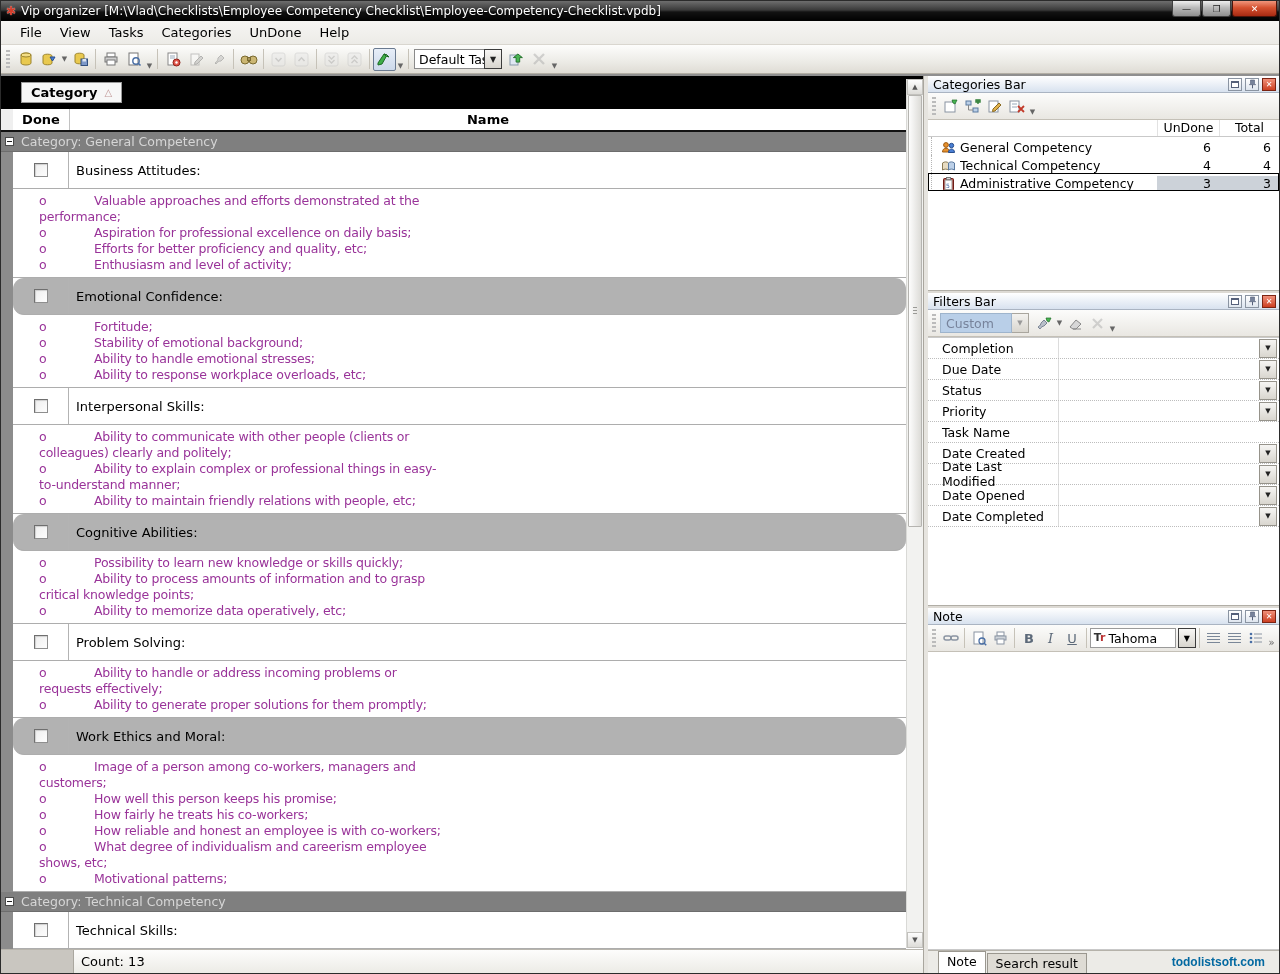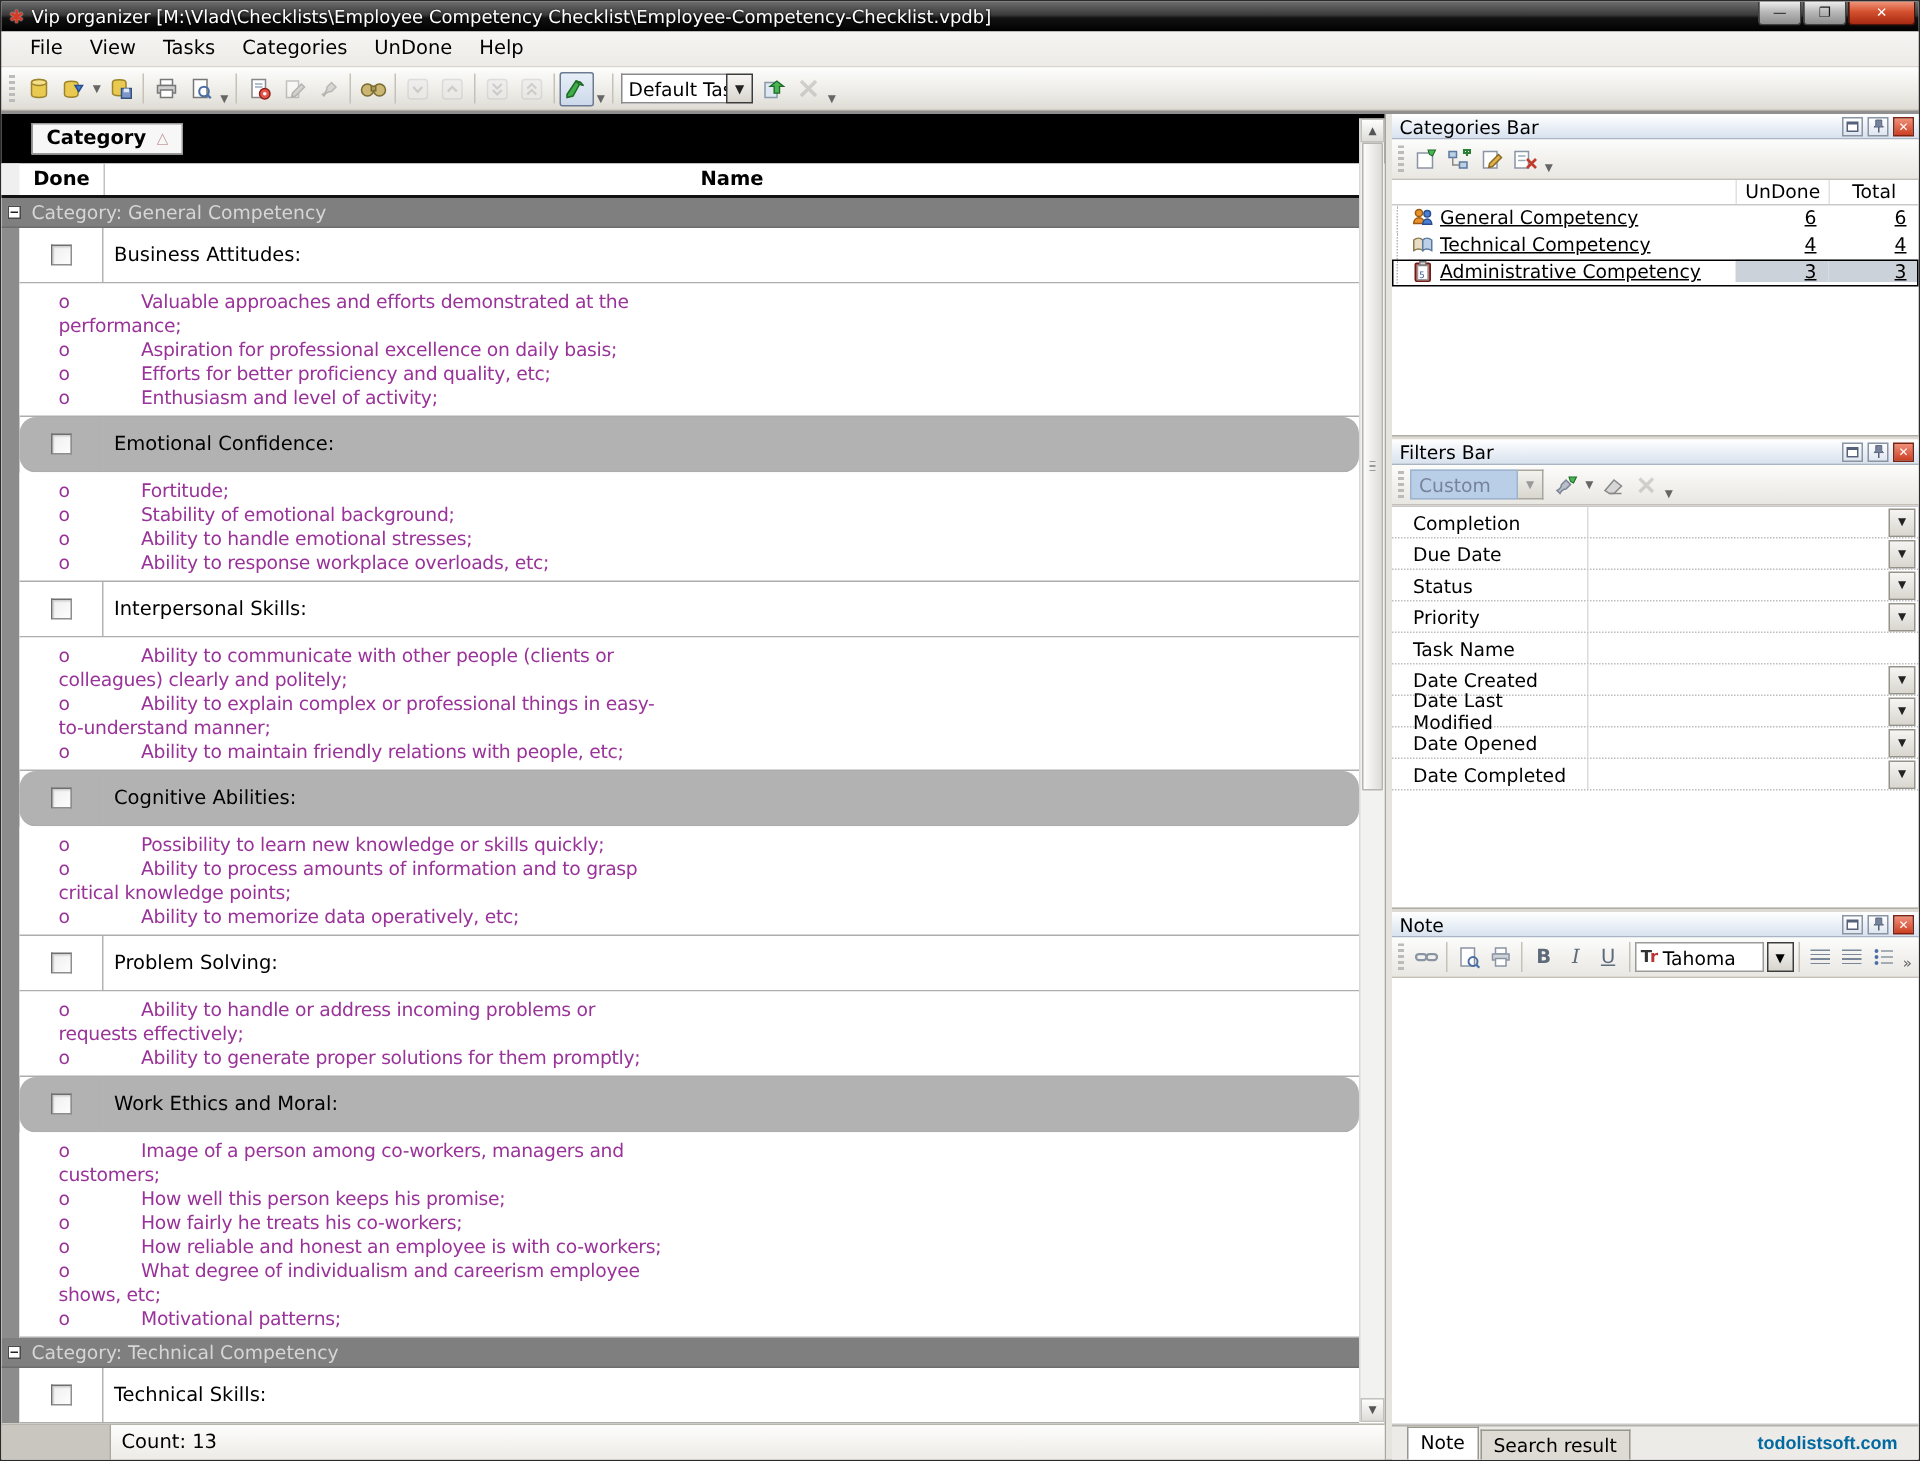--- a/index.html
+++ b/index.html
@@ -88,21 +88,21 @@
   .ptoolbar { height:27px; background:linear-gradient(#fcfcfb,#e9e7e2); border-bottom:1px solid #c4c0b7; display:flex; align-items:center; padding:0 3px; flex:0 0 auto; }
   .pbtn { width:22px; height:22px; display:flex; align-items:center; justify-content:center; border-radius:2px; }
   .hsplit { height:3px; background:#dddad4; border-top:1px solid #b1aea6; flex:0 0 auto; }
 
   
   .cat-table { flex:1; display:flex; flex-direction:column; }
   .cat-head { height:17px; display:flex; border-bottom:1px solid #c9c9c9; font-size:12.5px; }
   .cat-head .c-name { flex:1; }
   .c-undone { width:62px; text-align:center; border-left:1px solid #e2e2e2; }
   .c-total { width:60px; text-align:center; border-left:1px solid #e2e2e2; }
-  .cat-row { height:18px; display:flex; align-items:flex-start; font-size:12.5px; position:relative;text-decoration:underline; }
+  .cat-row { height:18px; display:flex; align-items:flex-end; font-size:12.5px; position:relative; }
   .cat-row .tree-stub { width:9px; height:100%; border-left:1px dotted #b5b5b5; margin-left:3px; }
   .cat-ico { width:17px; height:15px; display:flex; align-items:center; justify-content:center; flex:0 0 auto; margin-right:3px; }
   .cat-row .nm { flex:1; white-space:nowrap; overflow:hidden; }
   .cat-row .c-undone,.cat-row .c-total { text-align:right; padding-right:8px; border-left:none; }
   .cat-row.selected { outline:1px solid #000; outline-offset:-1px; }
   .cat-row.selected .c-undone,.cat-row.selected .c-total { background:#ccd2d9; }
 
   
   .f-combo { display:flex; align-items:center; margin-right:4px; }
   .f-combo .val { width:72px; height:20px; background:#b9cfe8; border:1px solid #9eb4cc; color:#7b8globals; color:#77839b; font-size:12.5px; padding:2px 0 0 5px; }

